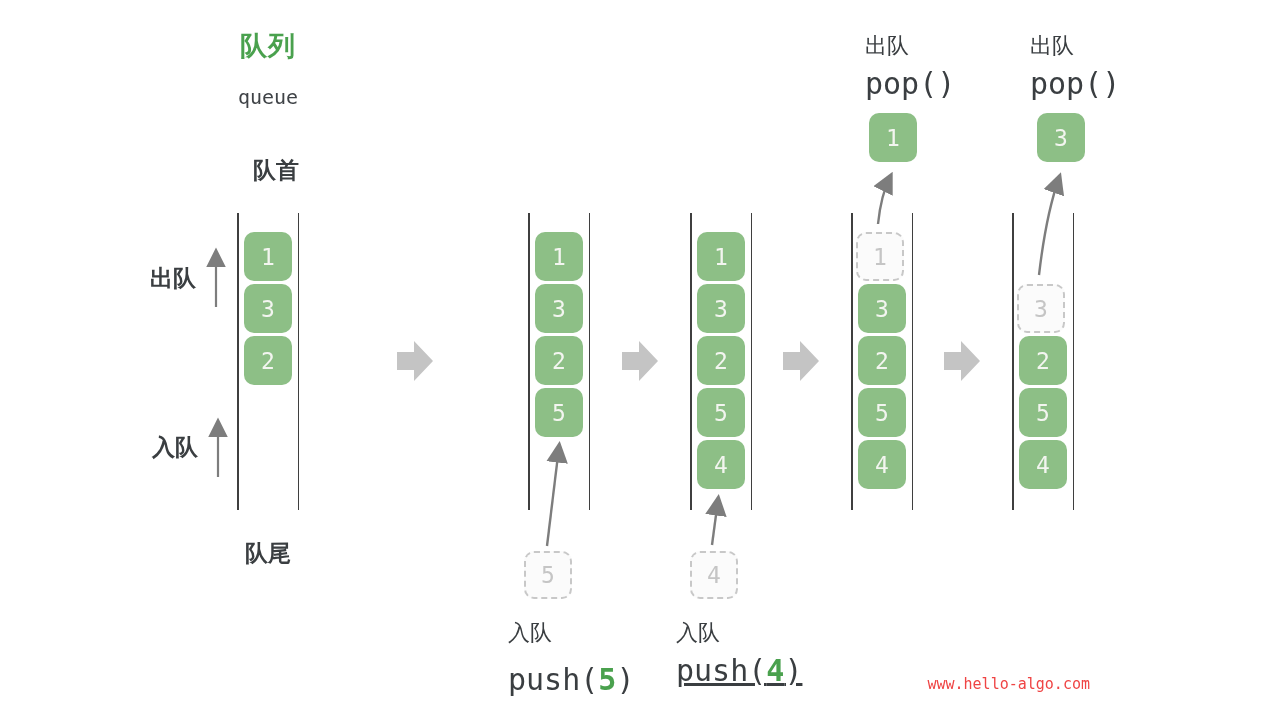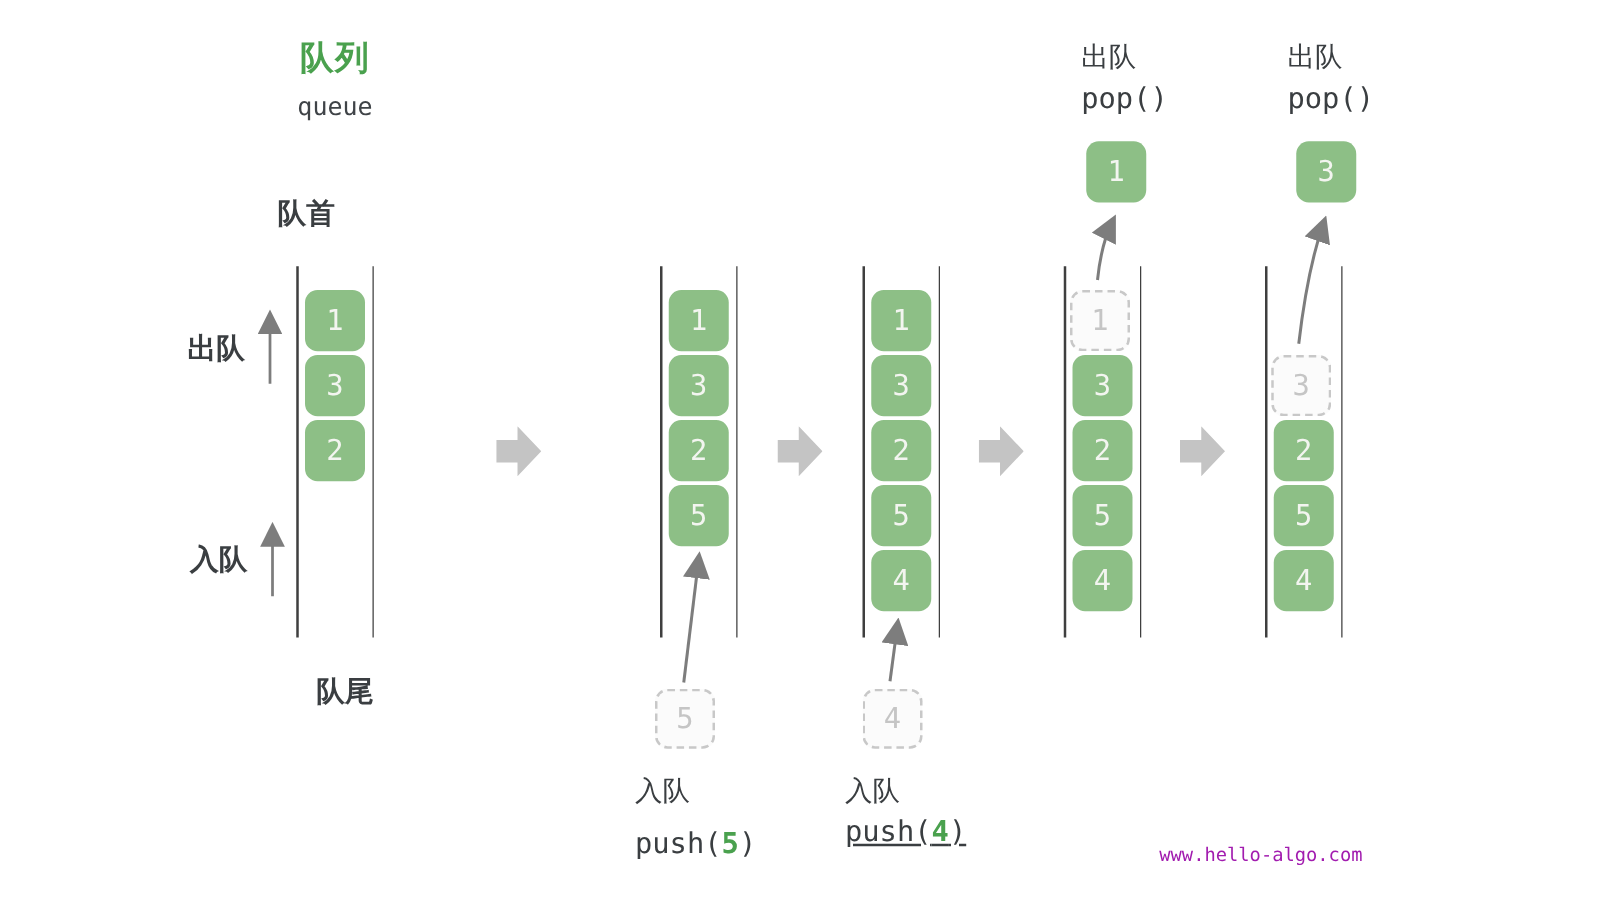--- a/index.html
+++ b/index.html
@@ -3,25 +3,25 @@
 <meta charset="utf-8">
 <style>
   html,body{margin:0;padding:0;background:#ffffff;}
   .page{
     position:relative;width:1128px;height:720px;background:#ffffff;overflow:hidden;
     font-family:"Liberation Sans",sans-serif;color:#3a3e41;
   }
   
   .title-block{position:absolute;left:188px;top:28px;width:160px;text-align:center;}
   .title-zh{font-size:27px;font-weight:700;color:#4aa14e;letter-spacing:1px;}
-  .title-en{font-size:20px;color:#3f4347;margin-top:9px;font-family:"DejaVu Sans Mono",monospace;}
+  .title-en{font-size:20px;color:#3f4347;margin-top:21px;font-family:"DejaVu Sans Mono",monospace;}
   
   .lbl{position:absolute;font-size:23px;font-weight:700;color:#3a3e41;white-space:nowrap;}
-  .lbl-front{left:222px;top:155px;width:62px;text-align:left;}
-  .lbl-rear{left:237px;top:538px;width:62px;text-align:right;font-family:Liberation Mono, monospace;}
+  .lbl-front{left:237px;top:155px;width:62px;text-align:right;}
+  .lbl-rear{left:237px;top:538px;width:62px;text-align:center;font-family:Liberation Mono, monospace;}
   .lbl-deq{left:150px;top:263px;}
   .lbl-enq{left:152px;top:432px;}
   
   .stage{position:absolute;top:213px;width:62px;height:297px;}
   .st1{left:237px;} .st2{left:528px;} .st3{left:690px;} .st4{left:851px;} .st5{left:1012px;}
   .wall{position:absolute;top:0;width:1.5px;height:297px;background:#3f3f3f;}
   .wall.l{left:0;} .wall.r{right:0;}
   .cell{
     position:absolute;left:7px;width:48px;height:49px;border-radius:10px;
     background:#8dbf86;color:#f3f5f0;display:flex;align-items:center;justify-content:center;
@@ -36,34 +36,34 @@
     top:338px;width:44px;height:44px;background:#fbfbfb;
     border:2px dashed #c8c8c8;color:#c5c5c5;
   }
   .st2 .cell.pending{left:-4px;}
   .st3 .cell.pending{left:0px;}
   .cell.popped{top:-100px;}
   .st4 .cell.popped{left:18px;}
   .st5 .cell.popped{left:25px;}
   
   .op-label{position:absolute;font-size:22px;font-weight:400;color:#3a3e41;white-space:nowrap;}
-  .op-code{position:absolute;font-size:23px;color:#3a3e41;white-space:nowrap;
+  .op-code{position:absolute;font-size:30px;color:#3a3e41;white-space:nowrap;
            font-family:"DejaVu Sans Mono",monospace;}
   .op-code .g{color:#4aa14e;font-weight:700;}
   .st2 .op-label{left:-20px;top:405px;} .st2 .op-code{left:-20px;top:449px;}
   .st3 .op-label{left:-14px;top:405px;} .st3 .op-code{left:-14px;top:440px;text-decoration:underline;}
   .st4 .op-label{left:14px;top:-182px;} .st4 .op-code{left:14px;top:-147px;}
   .st5 .op-label{left:18px;top:-182px;} .st5 .op-code{left:18px;top:-147px;}
   
   .big-arrow{position:absolute;width:36px;height:40px;}
   .ba1{left:397px;top:341px;} .ba2{left:622px;top:341px;}
   .ba3{left:783px;top:341px;} .ba4{left:944px;top:341px;}
   .overlay{position:absolute;left:0;top:0;width:1280px;height:720px;pointer-events:none;}
   
-  .watermark{position:absolute;right:38px;top:675px;font-size:15px;color:#a21caf;
+  .watermark{position:absolute;right:38px;top:675px;font-size:15px;color:#ef4444;
              font-family:"DejaVu Sans Mono",monospace;}
 </style>
 </head>
 <body>
 
 <div class="page">
 
   <div class="title-block">
     <div class="title-zh">队列</div>
     <div class="title-en">queue</div>

